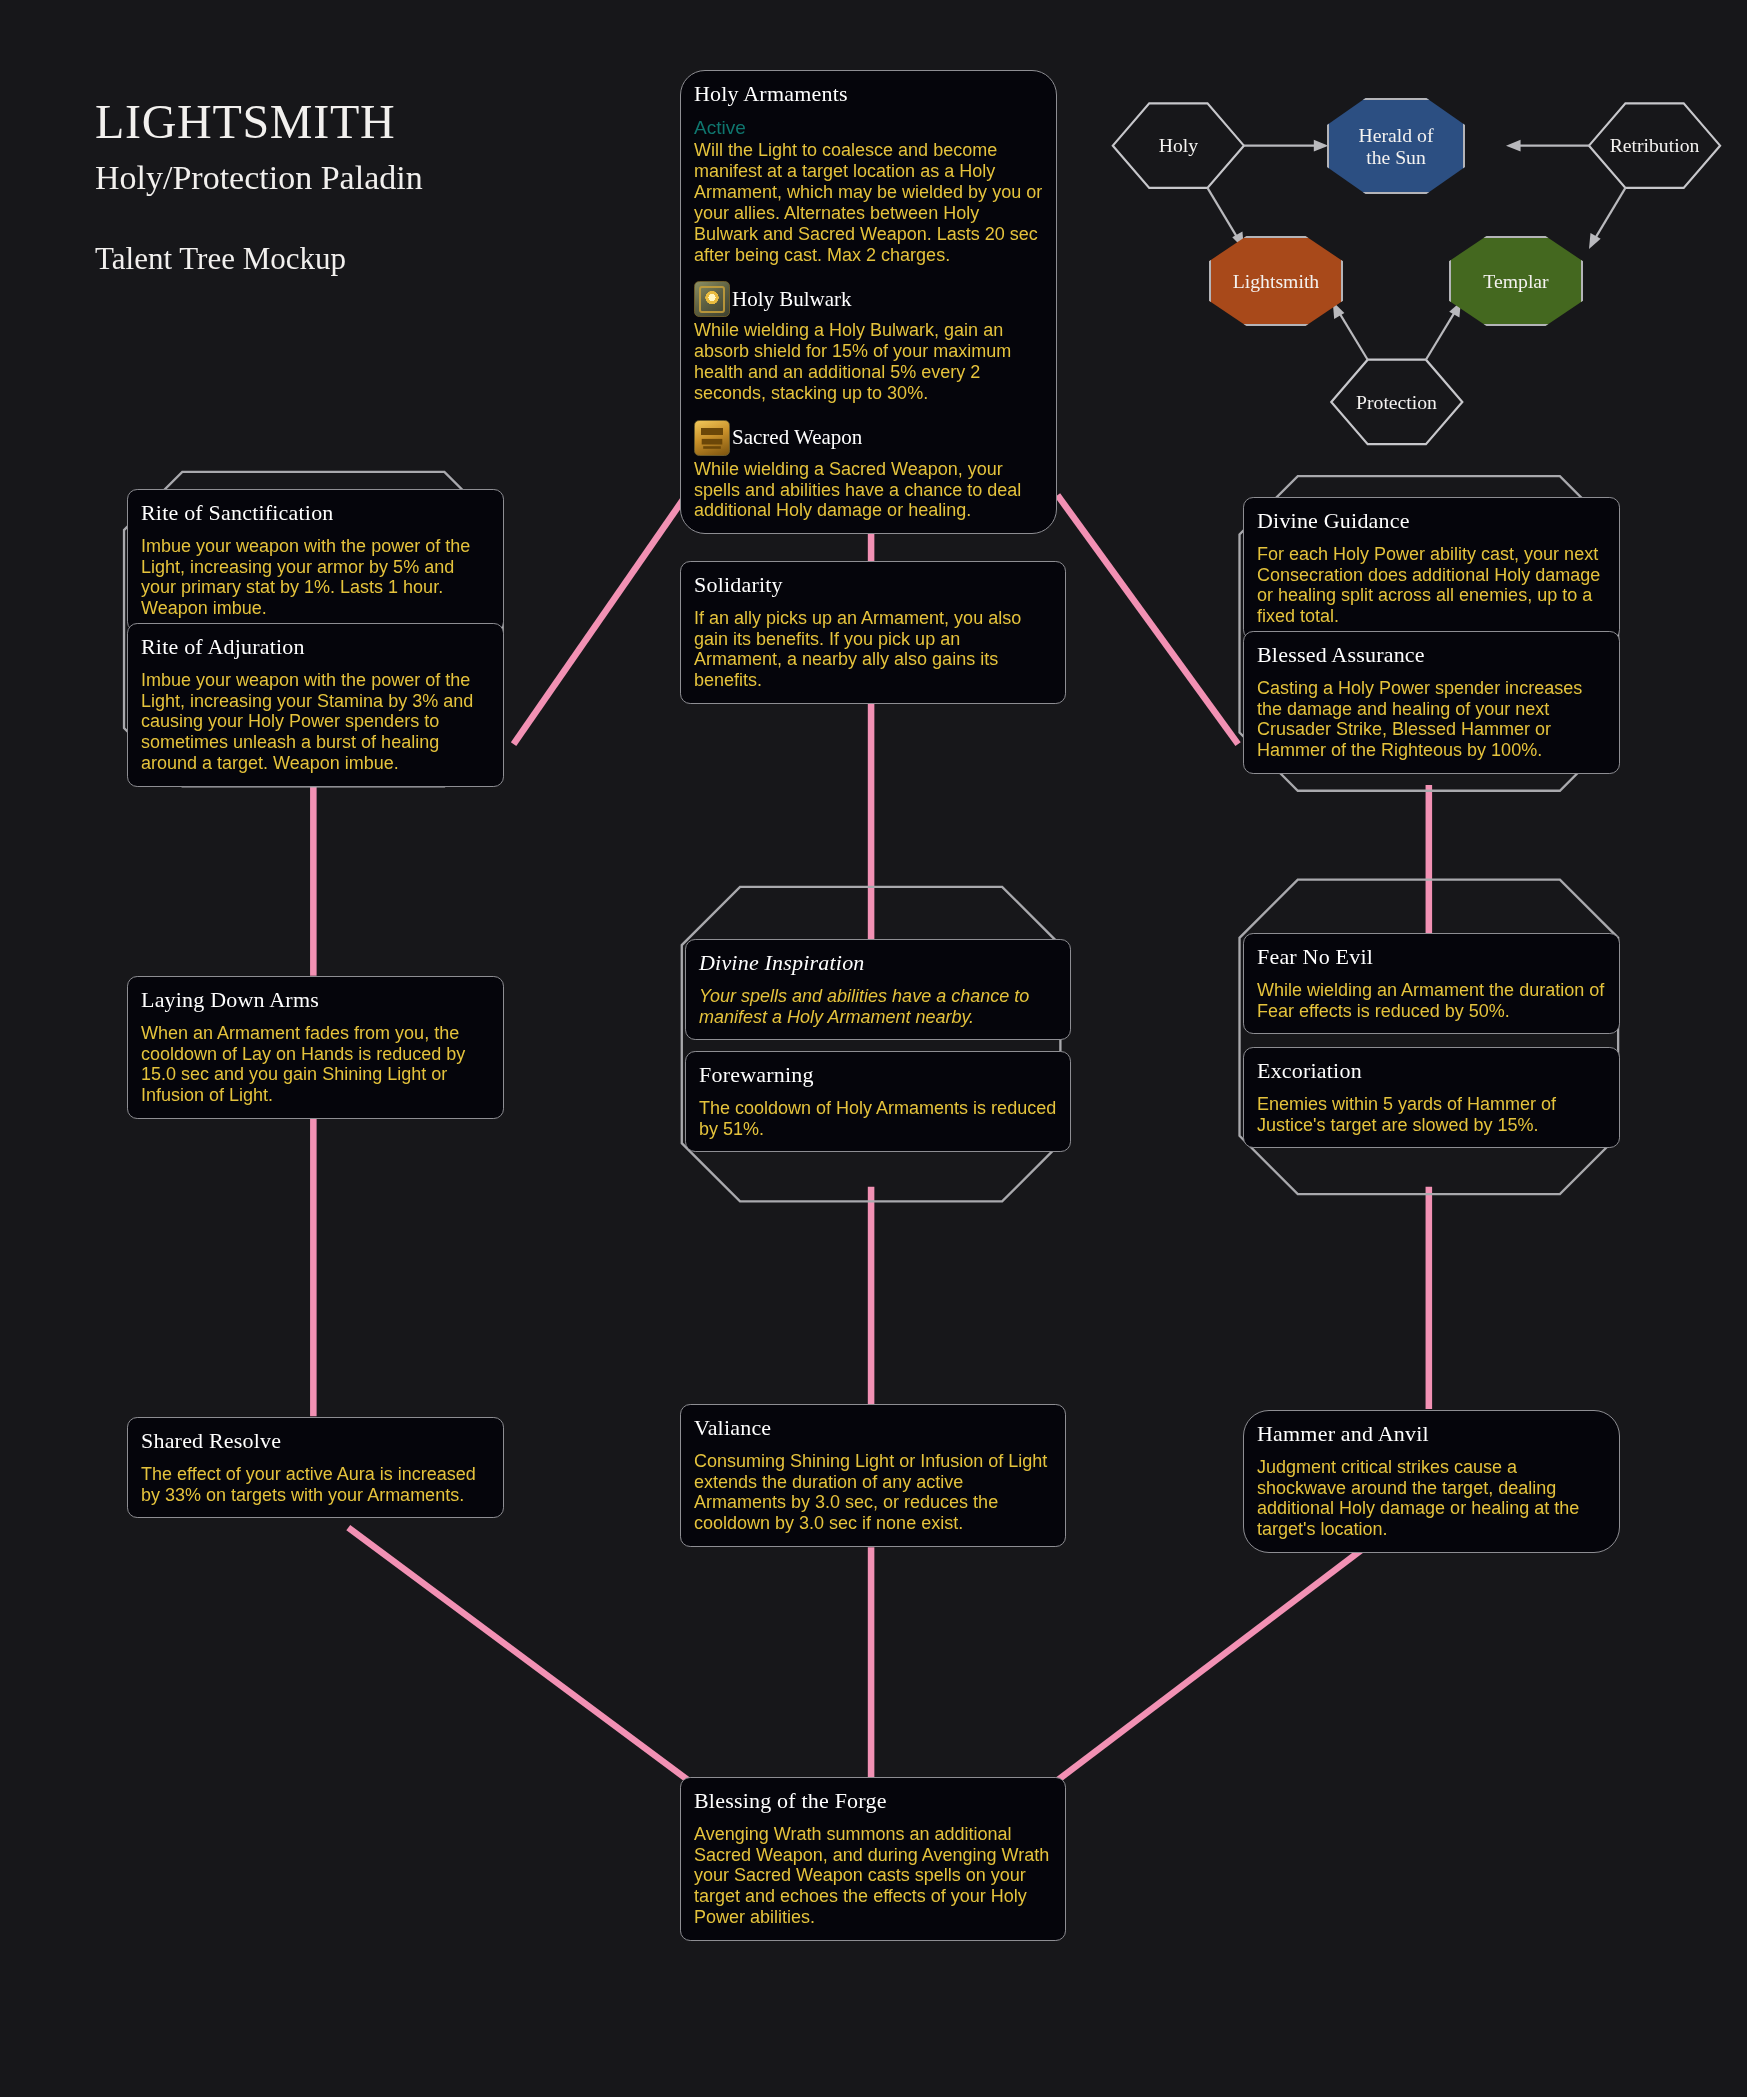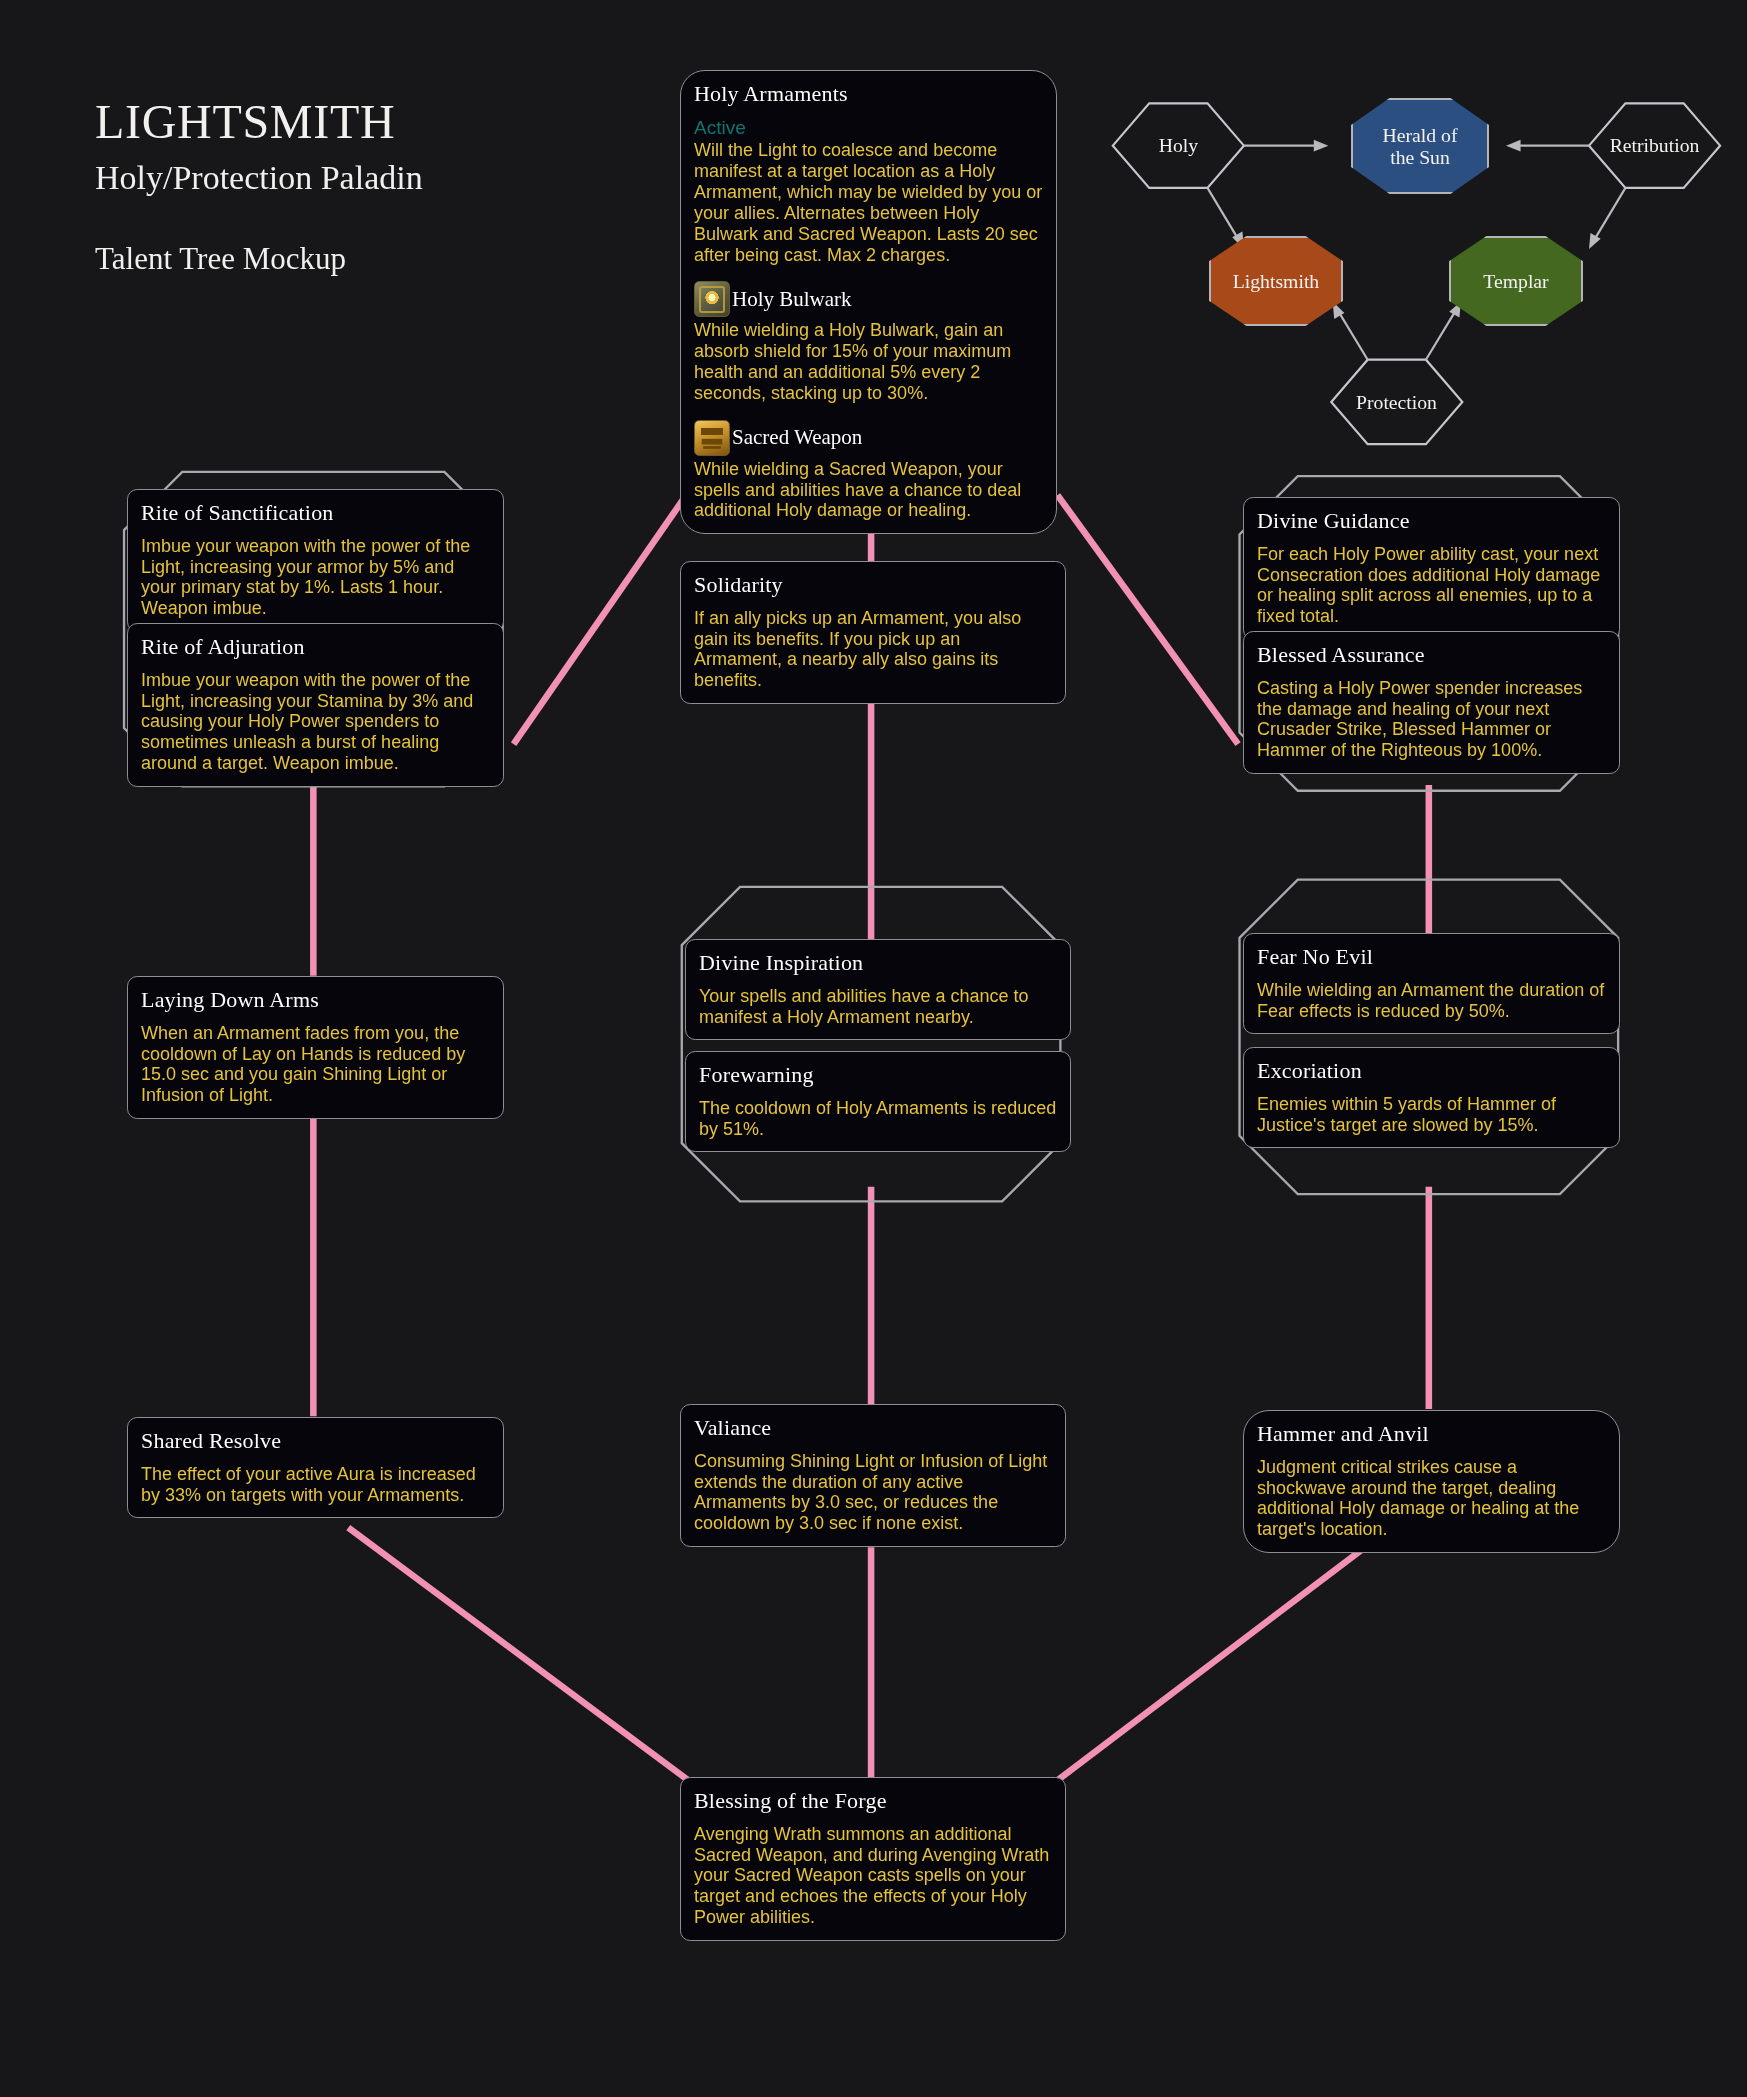--- a/index.html
+++ b/index.html
@@ -216,21 +216,21 @@
     <path class="hex-arrow" d="M 1958 494 L 1998 428"></path>
     <polygon points="2006,414 2004,436 1990,428" fill="#b9b9bd"></polygon>
   </svg>
 
   <div class="hex-node" style="left:1113px; top:103px; width:131px; height:84px;">
     <span class="hex-label">Holy</span>
   </div>
 
   <div class="hex-node" style="left:1327px; top:98px; width:138px; height:96px;
        background:#2c4f82; border:2.2px solid #b4b4b8;
-       clip-path: polygon(28% 0, 72% 0, 100% 28%, 100% 72%, 72% 100%, 28% 100%, 0 72%, 0 28%); margin-left: 24px;">
+       clip-path: polygon(28% 0, 72% 0, 100% 28%, 100% 72%, 72% 100%, 28% 100%, 0 72%, 0 28%);">
     <span class="hex-label" id="herald-label">Herald of<br>the Sun</span>
   </div>
 
   <div class="hex-node" style="left:1589px; top:103px; width:131px; height:84px;">
     <span class="hex-label">Retribution</span>
   </div>
 
   <div class="hex-node" style="left:1209px; top:236px; width:134px; height:90px;
        background:#a8491a; border:2.2px solid #b4b4b8;
        clip-path: polygon(28% 0, 72% 0, 100% 28%, 100% 72%, 72% 100%, 28% 100%, 0 72%, 0 28%);">
@@ -287,21 +287,21 @@
   <div class="talent-box" style="left:127px; top:1417px; width:377px;">
     <div class="talent-title">Shared Resolve</div>
     <div class="talent-desc">The effect of your active Aura is increased by 33% on targets with your Armaments.</div>
   </div>
 
   <div class="talent-box" style="left:680px; top:561px; width:386px;">
     <div class="talent-title">Solidarity</div>
     <div class="talent-desc">If an ally picks up an Armament, you also gain its benefits. If you pick up an Armament, a nearby ally also gains its benefits.</div>
   </div>
 
-  <div class="talent-box" style="left:685px; top:939px; width:386px;">
+  <div class="talent-box" style="left:685px; top:939px; width:386px;font-style:italic;">
     <div class="talent-title">Divine Inspiration</div>
     <div class="talent-desc">Your spells and abilities have a chance to manifest a Holy Armament nearby.</div>
   </div>
 
   <div class="talent-box" style="left:685px; top:1051px; width:386px;">
     <div class="talent-title">Forewarning</div>
     <div class="talent-desc">The cooldown of Holy Armaments is reduced by 51%.</div>
   </div>
 
   <div class="talent-box" style="left:680px; top:1404px; width:386px;">

